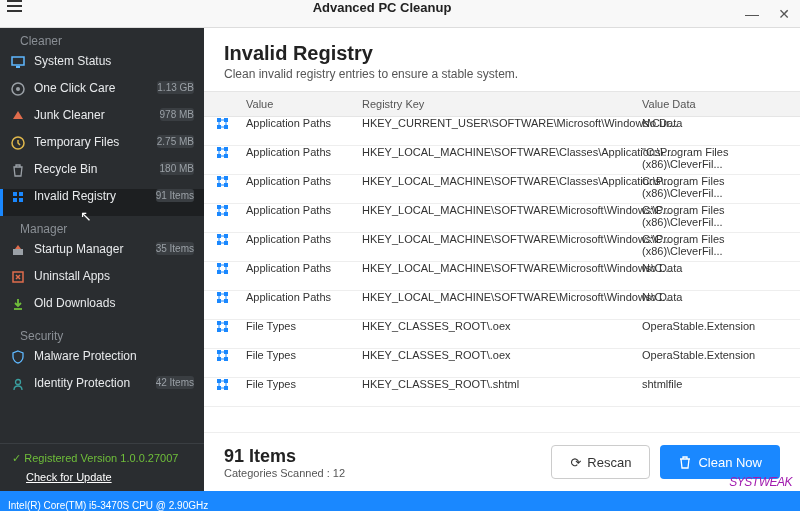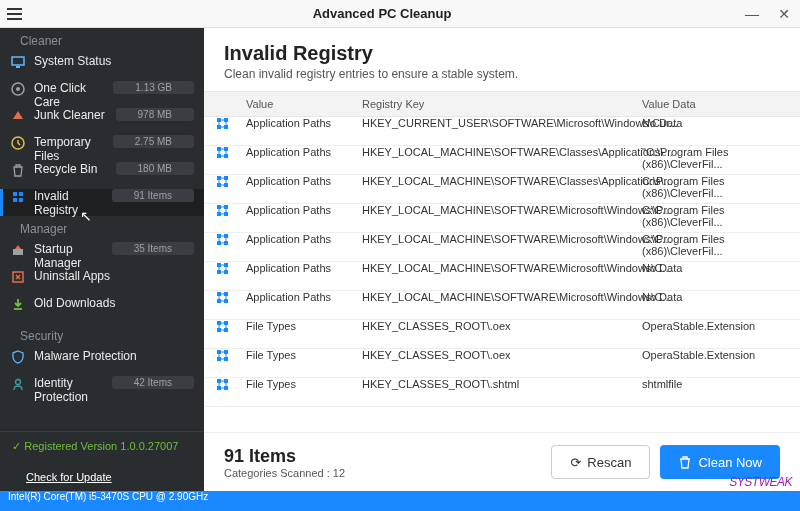--- a/index.html
+++ b/index.html
@@ -1,36 +1,36 @@
 <!DOCTYPE html>
 <html><head>
 <meta charset="utf-8">
 <style>
 *{box-sizing:border-box;margin:0;padding:0;font-family:"Segoe UI",Arial,sans-serif}
 body{width:800px;height:511px;overflow:hidden;background:#fff;position:relative}
-.titlebar{height:28px;display:flex;align-items:center;border-bottom:1px solid #ddd;background:#f8f8f8}
+.titlebar{height:28px;display:flex;align-items:flex-start;border-bottom:1px solid #ddd;background:#f8f8f8}
 .hamburger{width:28px;display:flex;flex-direction:column;align-items:center;justify-content:center;gap:3px;cursor:pointer}
 .hamburger span{width:15px;height:2px;background:#333}
 .titlebar .title{flex:1;text-align:center;font-size:13px;font-weight:600;color:#222}
 .winbtn{width:32px;height:28px;display:flex;align-items:center;justify-content:center;color:#555;font-size:14px;cursor:pointer}
 .app{display:flex;height:463px}
 .sidebar{width:204px;background:#2a2d30;color:#d0d3d6;display:flex;flex-direction:column;font-size:12px}
 .section{padding:6px 20px;color:#8a8f95;font-size:12px}
 .nav{flex:0 0 auto}
 .item{display:flex;align-items:flex-start;height:27px;padding:0 10px;cursor:pointer}
 .item.active{background:#1d1f21;border-left:3px solid #1a88ff;padding-left:7px}
 .item .ic{width:16px;height:16px;margin-right:8px;display:flex;align-items:center;justify-content:center}
 .item .lbl{flex:1;color:#e8eaec;font-size:12px}
-.item .badge{font-size:10px;color:#9aa0a6;background:#3a3e42;padding:1px 22px;border-radius:3px}
+.item .badge{font-size:10px;color:#9aa0a6;background:#3a3e42;padding:1px 0;border-radius:3px}
 .cursor{position:absolute;left:80px;top:208px;color:#fff;font-size:14px;pointer-events:none}
 .spacer{flex:1}
 .reg{padding:8px 12px;border-top:1px solid #3a3e42}
 .reg .ok{color:#6fbf3a;font-size:11px}
-.reg a{color:#fff;font-size:11px;text-decoration:underline;display:block;margin-top:18px;margin-left:14px}
-.statusbar{height:20px;background:#1a88ff;color:#fff;font-size:10px;display:flex;align-items:flex-start;padding:0 8px}
+.reg a{color:#fff;font-size:11px;text-decoration:underline;display:block;margin-top:6px;margin-left:14px}
+.statusbar{height:20px;background:#1a88ff;color:#fff;font-size:10px;display:flex;align-items:flex-end;padding:0 8px}
 .main{flex:1;display:flex;flex-direction:column;background:#fff}
 .head{padding:14px 20px 10px}
 .head h1{font-size:20px;font-weight:600;color:#222}
 .head p{font-size:12px;color:#555;margin-top:2px}
 .thead{display:flex;background:#f3f3f3;border-top:1px solid #e5e5e5;border-bottom:1px solid #e5e5e5;font-size:11px;color:#555;padding:6px 0}
 .c0{width:38px}
 .c1{width:120px;padding-left:4px}
 .c2{width:280px}
 .c3{flex:1}
 .rows{flex:1;overflow-y:auto}

